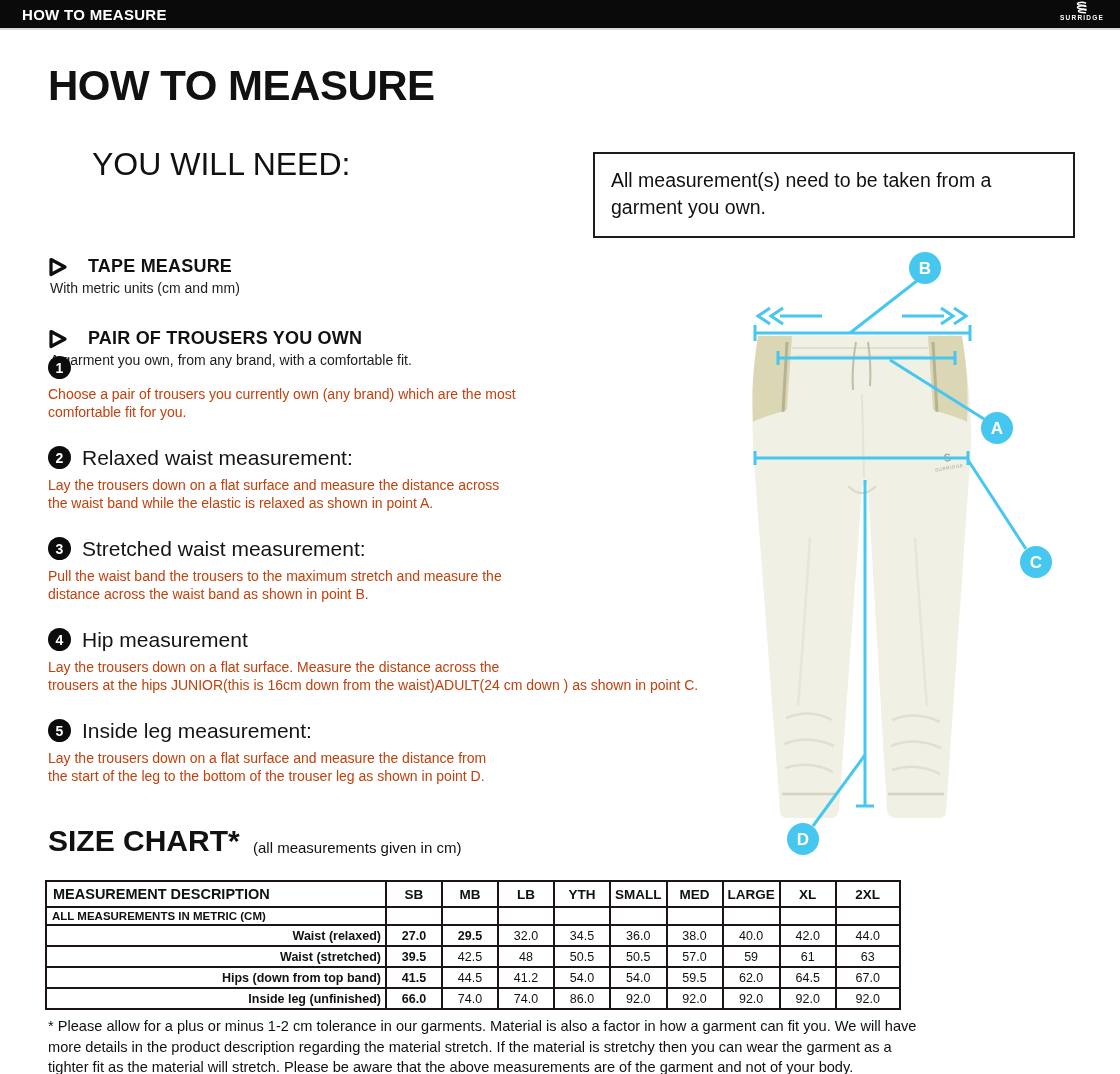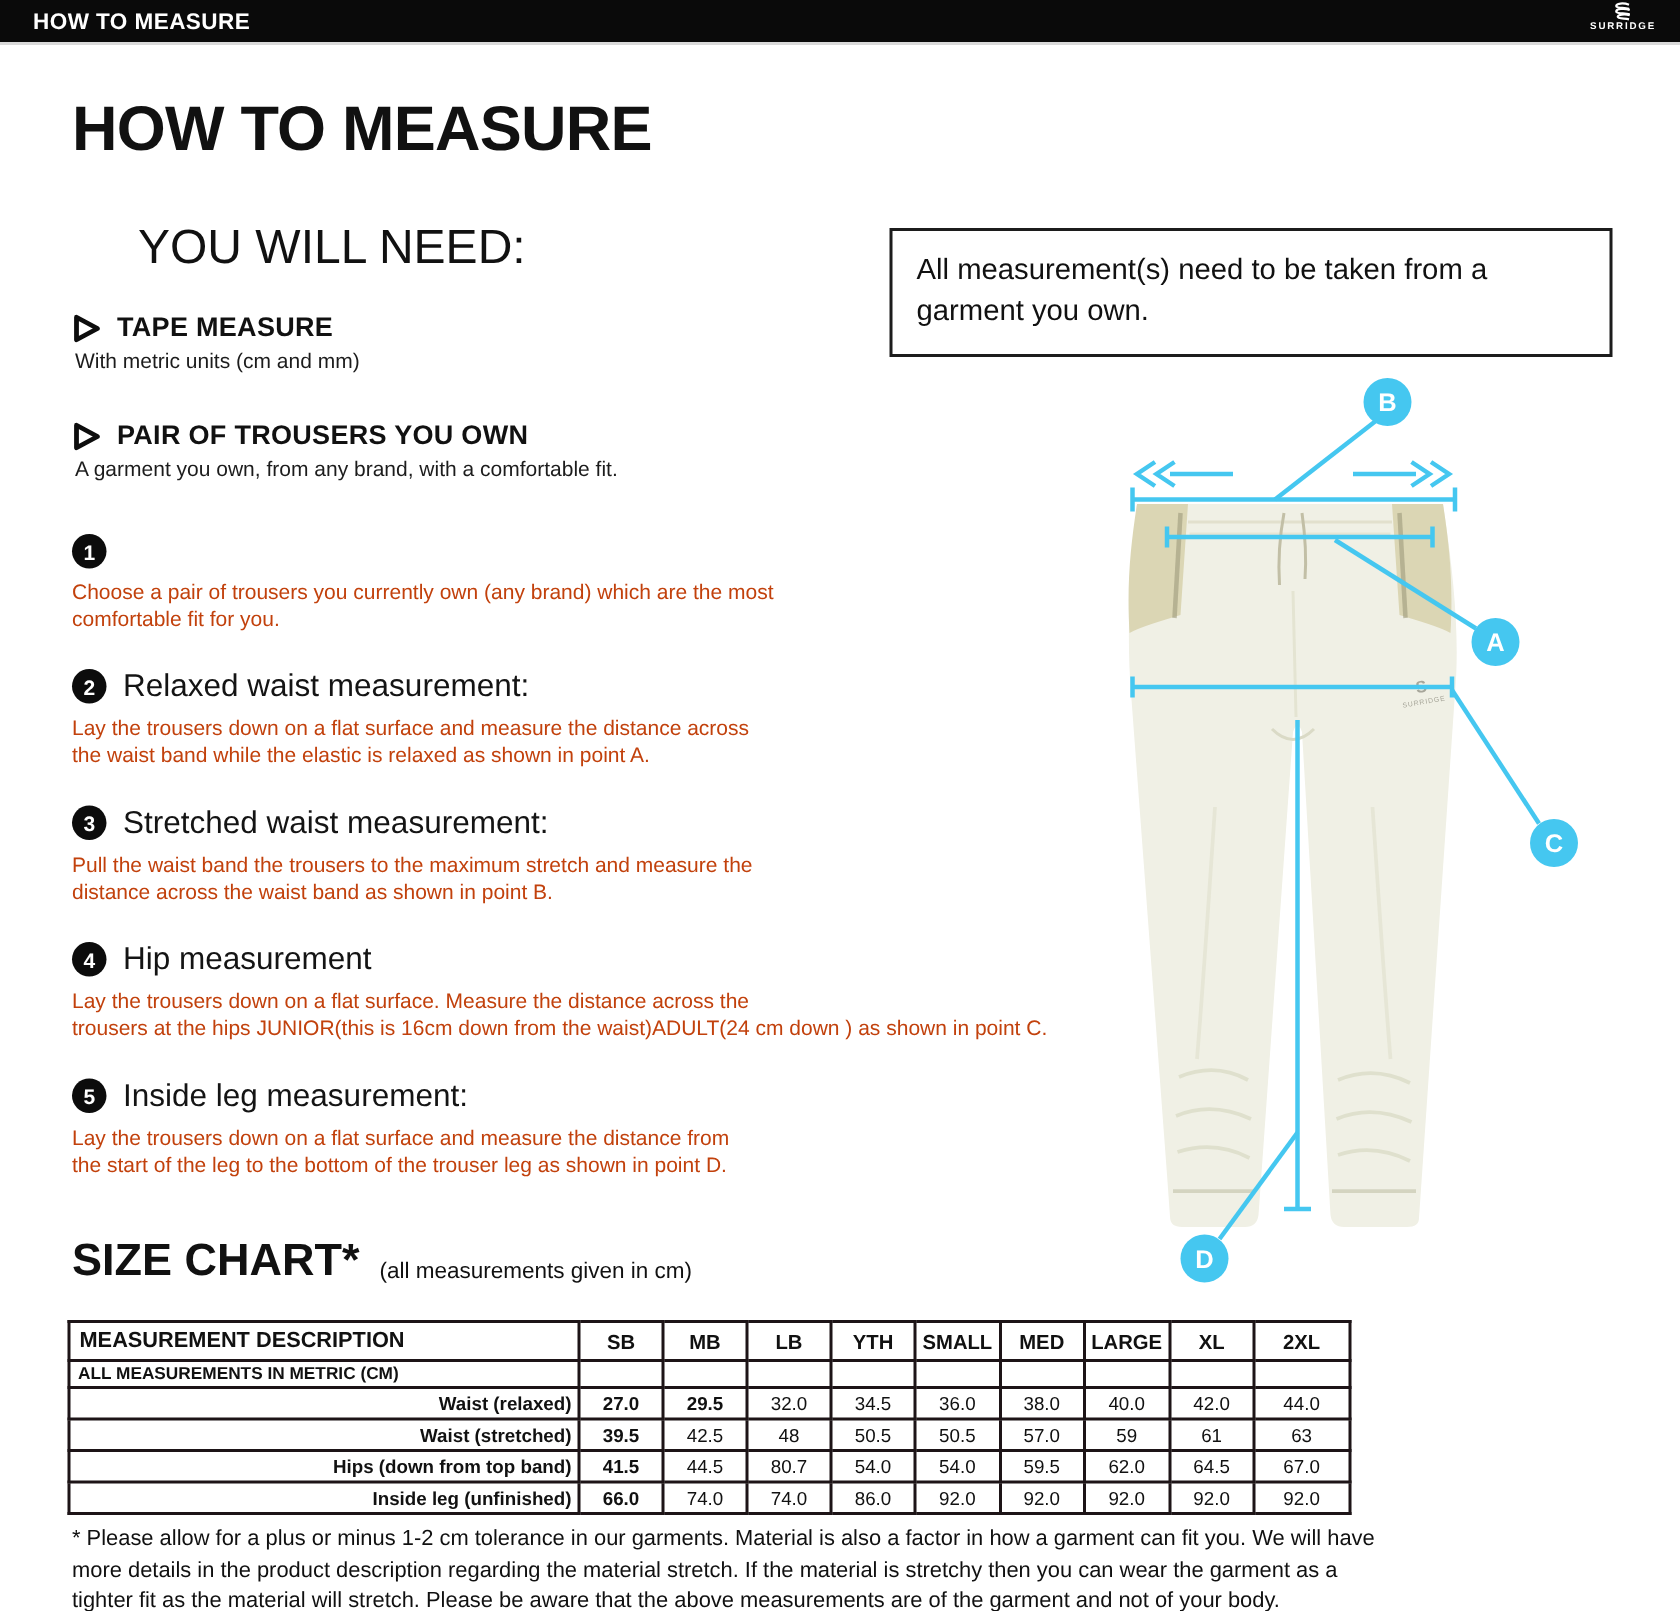--- a/index.html
+++ b/index.html
@@ -14,21 +14,21 @@
   .brand-label{font-size:6.5px;font-weight:700;letter-spacing:1.2px;margin-top:-1px;}
 
   
   .h1{position:absolute;left:48px;top:62px;font-size:42px;font-weight:600;letter-spacing:-.5px;}
   .section-h{position:absolute;left:48px;top:146px;font-size:32px;font-weight:400;margin-left:44px;}
 
   
   .need-item{position:absolute;left:48px;}
   .need-item.first{top:208px;}
   .need-item.second{top:280px;}
-  .need-title-row{display:flex;align-items:center;gap:10px;}
+  .need-title-row{display:flex;align-items:center;gap:20px;margin-top:48px;}
   .need-title{font-size:18px;font-weight:700;letter-spacing:.2px;}
   .need-sub{font-size:14px;margin-top:3px;margin-left:2px;color:#1c1c1c;}
 
   
   .steps{position:absolute;left:48px;top:356px;width:710px;}
   .step{margin-bottom:24px;}
   .step-head{display:flex;align-items:center;gap:11px;margin-bottom:6px;}
   .step-num{width:23px;height:23px;border-radius:50%;background:#0c0c0c;color:#fff;
             font-size:14px;font-weight:700;display:flex;align-items:center;justify-content:center;flex:0 0 auto;}
   .step-title{font-size:21px;color:#141414;}
@@ -304,21 +304,21 @@
       <td class="val">50.5</td>
       <td class="val">57.0</td>
       <td class="val">59</td>
       <td class="val">61</td>
       <td class="val">63</td>
     </tr>
     <tr>
       <td class="lbl">Hips (down from top band)</td>
       <td class="val b">41.5</td>
       <td class="val">44.5</td>
-      <td class="val">80.7</td>
+      <td class="val">41.2</td>
       <td class="val">54.0</td>
       <td class="val">54.0</td>
       <td class="val">59.5</td>
       <td class="val">62.0</td>
       <td class="val">64.5</td>
       <td class="val">67.0</td>
     </tr>
     <tr>
       <td class="lbl">Inside leg (unfinished)</td>
       <td class="val b">66.0</td>

